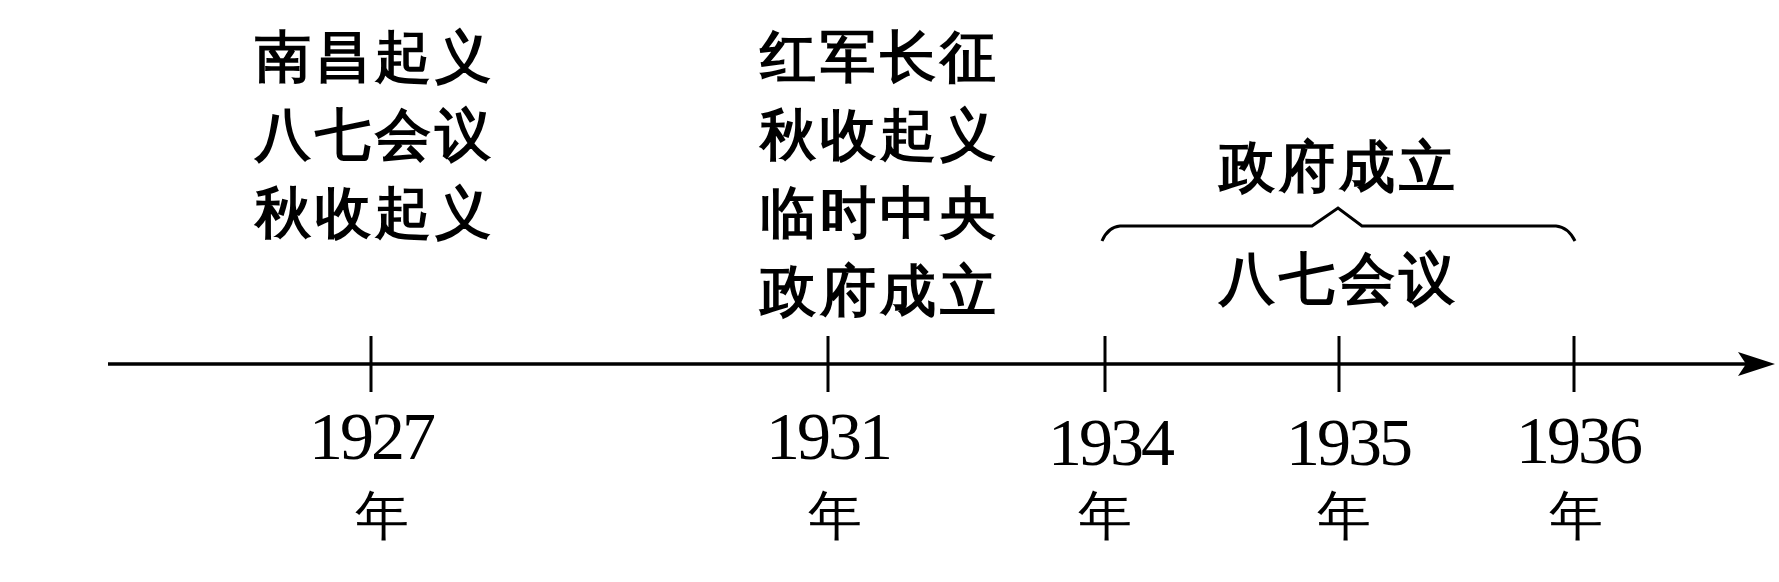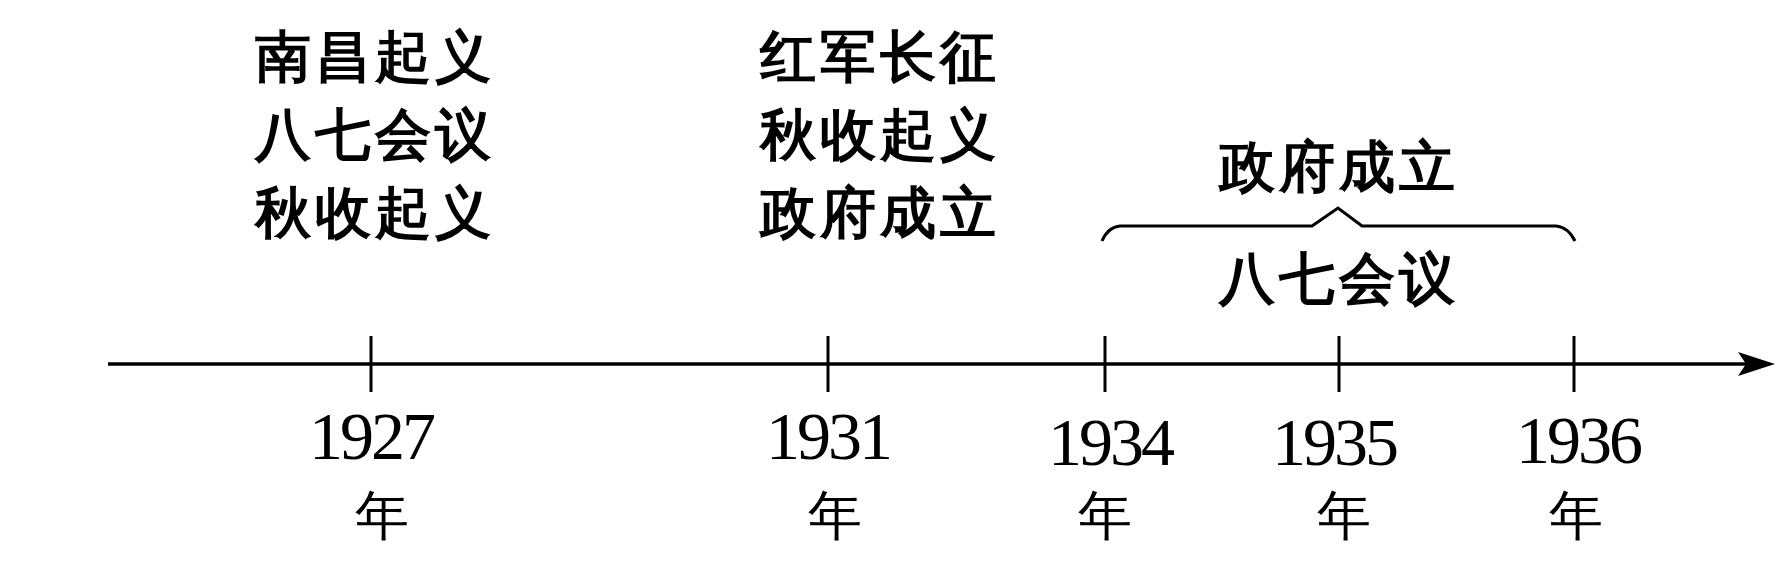--- a/index.html
+++ b/index.html
@@ -31,33 +31,34 @@
 
 <div class="event-block cjk" style="left:40px; width:670px;">
   <div>南昌起义</div>
   <div>八七会议</div>
   <div>秋收起义</div>
 </div>
 
 <div class="event-block cjk" style="left:735px; width:290px;">
   <div>红军长征</div>
   <div>秋收起义</div>
+  <div>临时中央</div>
   <div>政府成立</div>
 </div>
 
 <div class="abs cjk" style="left:1189px; width:300px; top:128px;">政府成立</div>
 
 <div class="abs cjk" style="left:1189px; width:300px; top:240px;">八七会议</div>
 
 <div class="year" style="left:291px;">1927</div>
 <div class="nian" style="left:302px;">年</div>
 
 <div class="year" style="left:748px;">1931</div>
 <div class="nian" style="left:755px;">年</div>
 
 <div class="year" style="left:1030px; top:410px;">1934</div>
 <div class="nian" style="left:1025px;">年</div>
 
-<div class="year" style="left:1236px; top:410px;text-align:right;">1935</div>
+<div class="year" style="left:1268px; top:410px;">1935</div>
 <div class="nian" style="left:1264px;">年</div>
 
 <div class="year" style="left:1498px; top:400px;margin-top:8px;">1936</div>
 <div class="nian" style="left:1496px;">年</div>
 
 </body></html>

